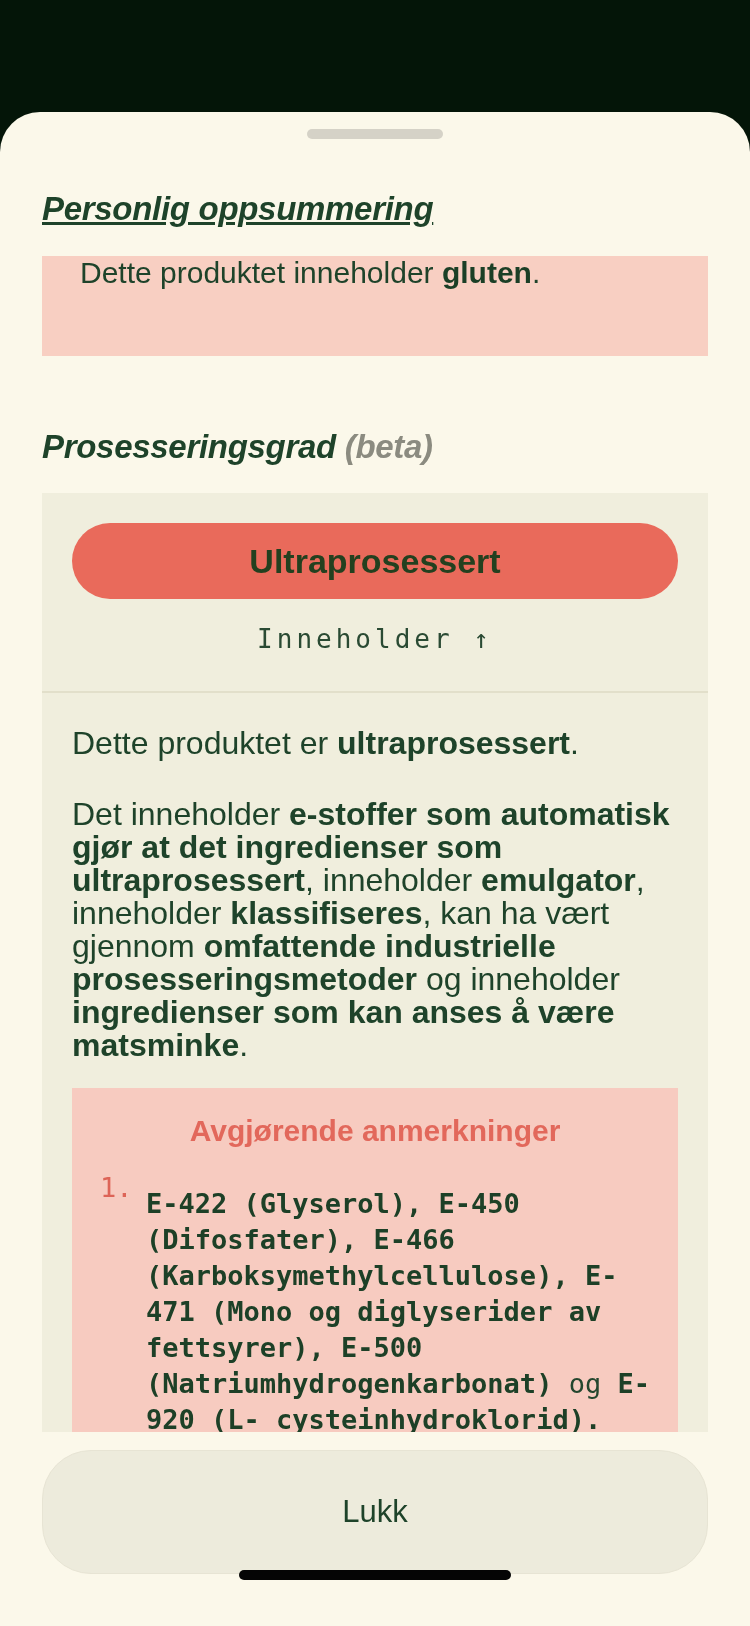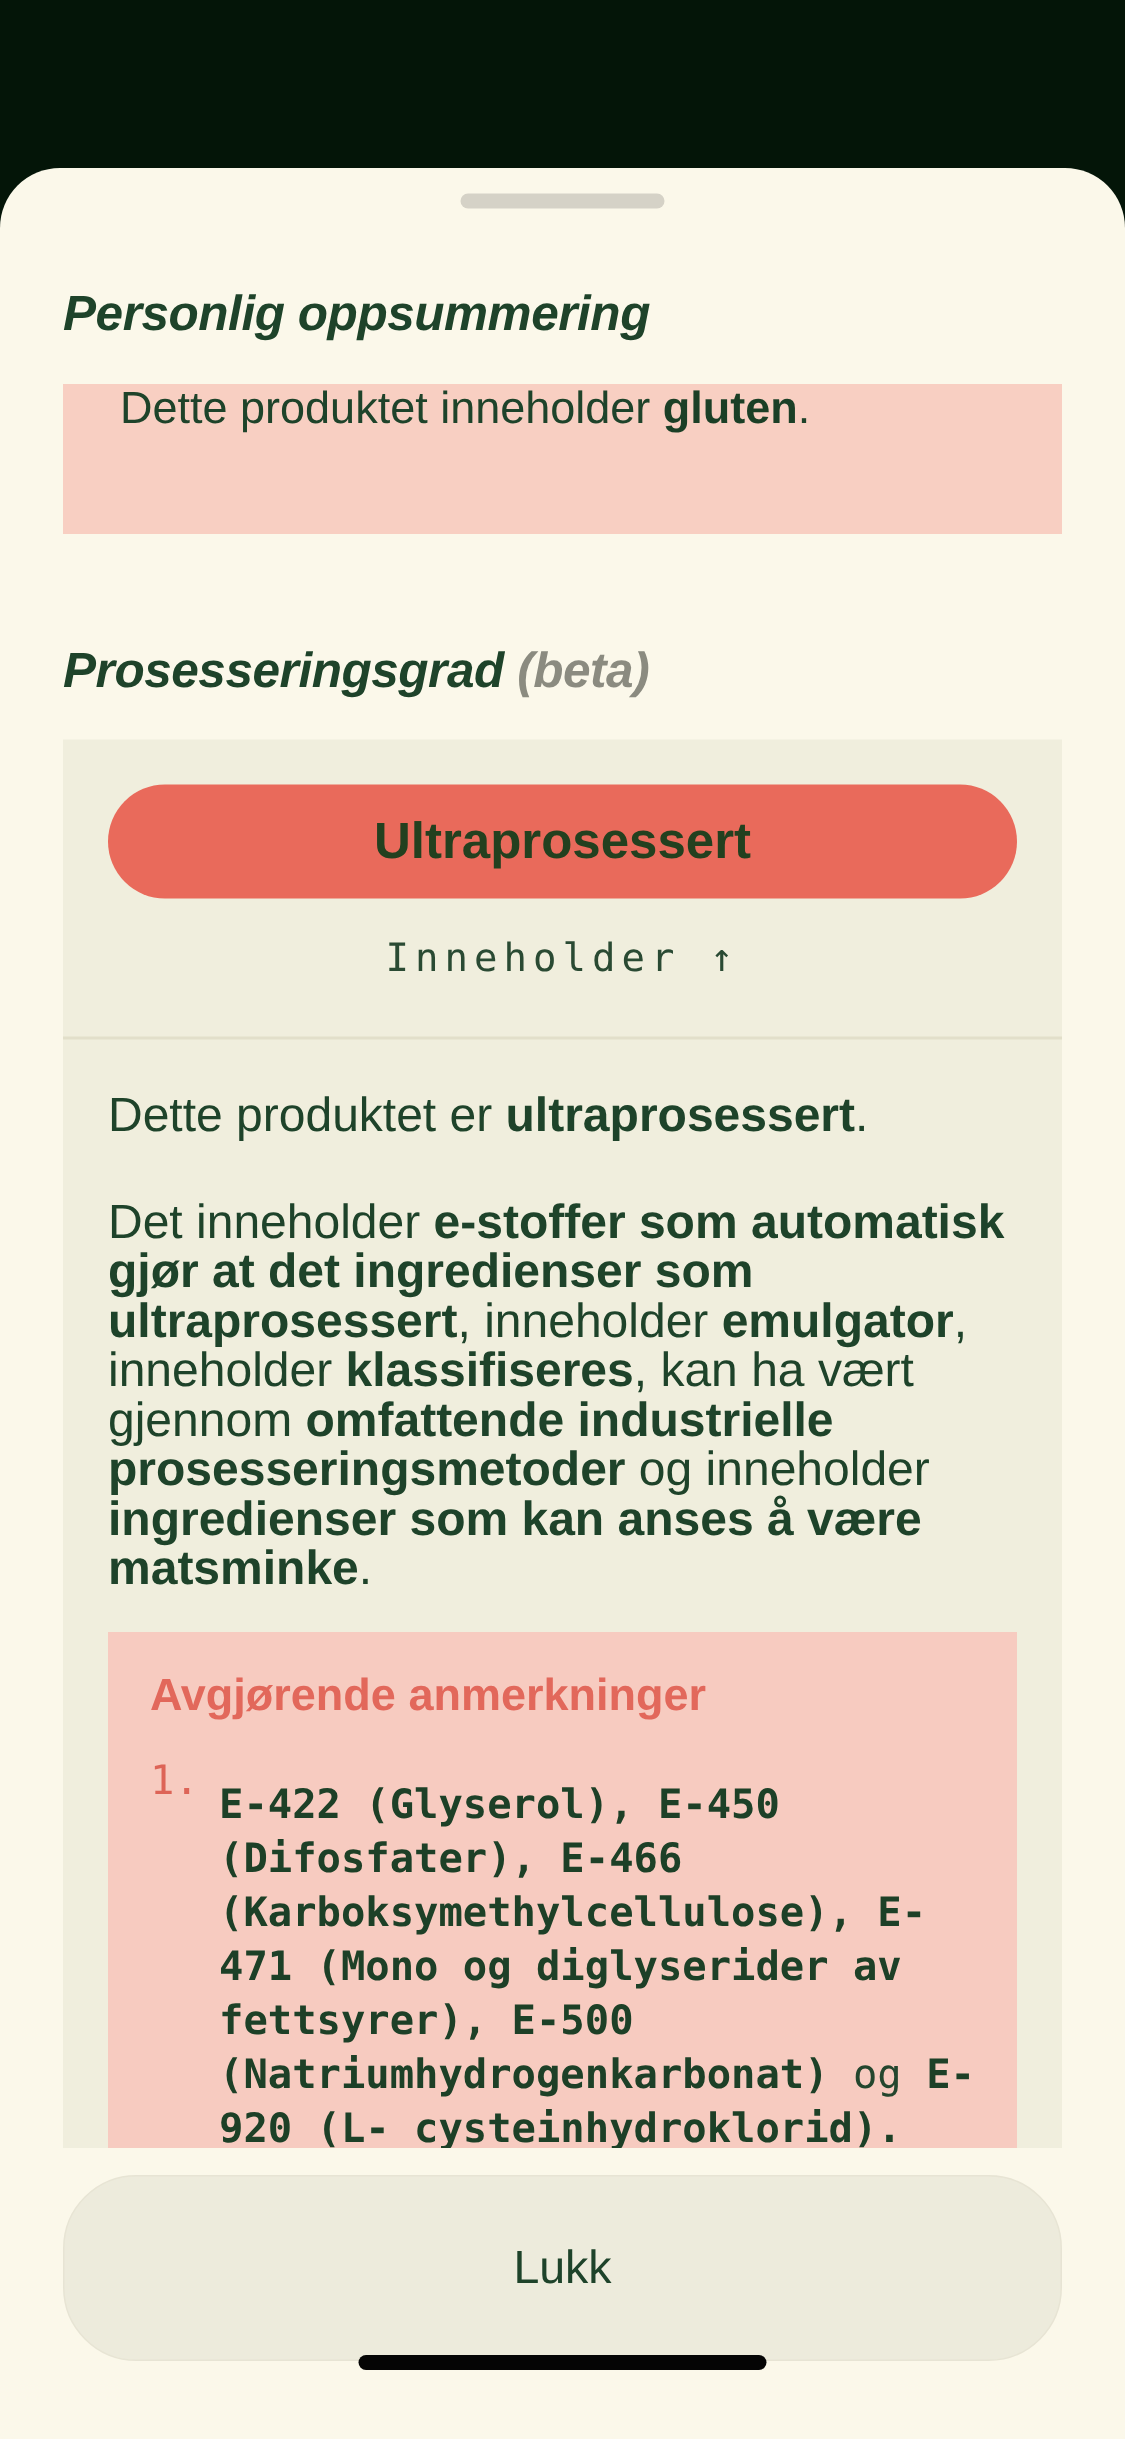--- a/index.html
+++ b/index.html
@@ -15,21 +15,21 @@
   }
   .drag-handle{
     position:absolute;top:17px;left:50%;transform:translateX(-50%);
     width:136px;height:10px;border-radius:5px;background:#d5d2c7;
   }
   .content{padding:0 42px;}
   .section-heading{
     margin:0;font-size:33px;font-weight:700;font-style:italic;
     color:#1e432a;letter-spacing:-0.3px;
   }
-  .h-summary{margin-top:78px;}
+  .h-summary{margin-top:78px;text-decoration:underline;}
   .h-processing{margin-top:72px;}
   .beta{color:#8b8b80;font-weight:700;}
   .summary-banner{
     margin-top:28px;height:100px;background:#f8cfc2;
     display:flex;align-items:flex-start;padding:0 38px;box-sizing:border-box;
   }
   .summary-banner .txt{font-size:30px;color:#1e432a;}
   .txt b{font-weight:700;color:#1b3f26;}
   .processing-card{
     margin-top:27px;background:#f0eedd;padding:30px 30px 30px;
@@ -45,21 +45,21 @@
     font-family:"DejaVu Sans Mono","Liberation Mono",monospace;
     font-size:26px;color:#2a4a33;letter-spacing:4px;
   }
   .card-divider{height:0;border-top:2px solid #e2dfca;margin:36px -30px 0;}
   .body-p{margin:34px 0 0;font-size:32px;line-height:33px;color:#1e432a;}
   .body-p + .body-p{margin-top:38px;}
   .notes-box{
     margin-top:26px;background:#f7cbc0;padding:26px 28px 40px;
   }
   .notes-title{
-    margin:0;font-size:30px;font-weight:600;color:#e2685b;
+    margin:0;font-size:30px;font-weight:600;color:#e2685b;text-align:center;
   }
   .notes-list{margin-top:22px;}
   .note-item{
     display:flex;margin-top:14px;
     font-family:"DejaVu Sans Mono","Liberation Mono",monospace;
     font-size:27px;line-height:36px;color:#24462e;
   }
   .note-item:first-child{margin-top:0;}
   .note-num{flex:0 0 46px;color:#dd6457;}
   .note-body{flex:1;margin-top:16px;}

